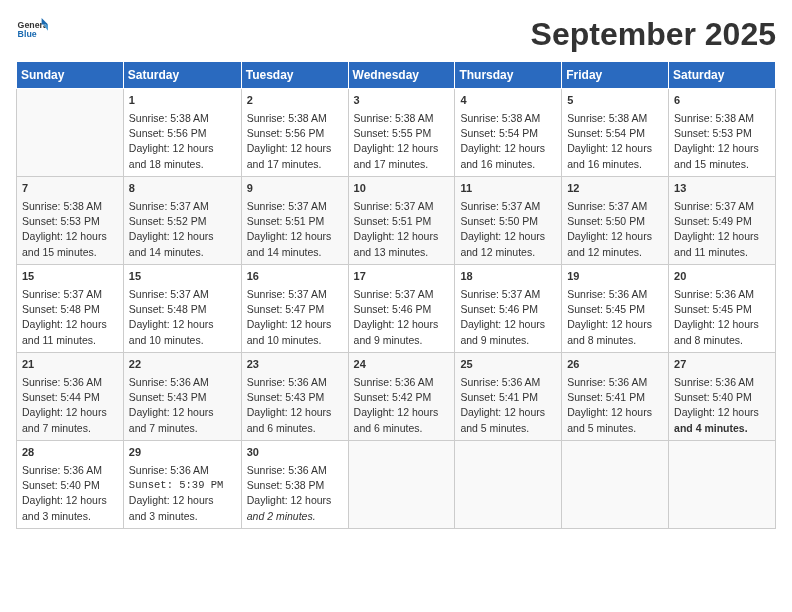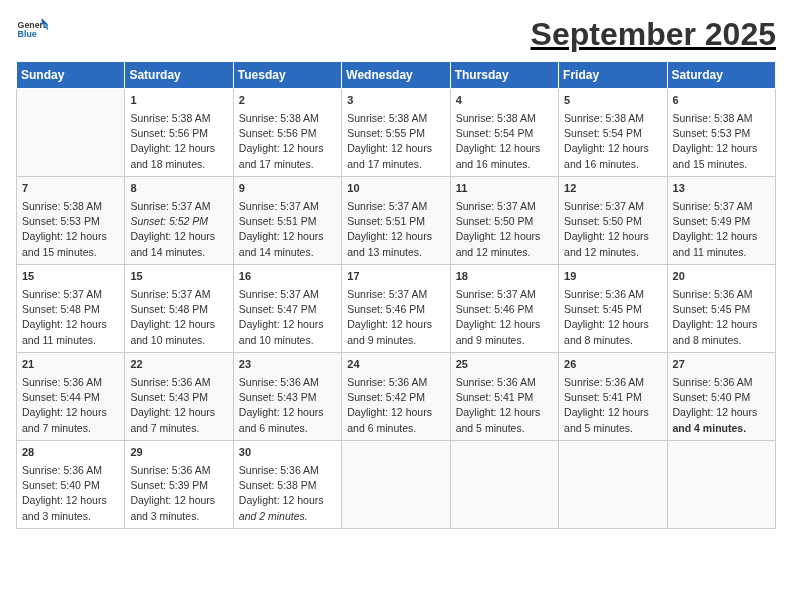--- a/index.html
+++ b/index.html
@@ -20,21 +20,20 @@
       display: flex;
       align-items: center;
       gap: 4px;
     }
     .logo-icon {
       width: 32px;
       height: 28px;
     }
     .title-block {
       text-align: center;
-      text-decoration: underline;
     }
     .month-title {
       font-size: 32px;
       font-weight: bold;
       color: #333;
     }
     .location {
       font-size: 14px;
       color: #555;
     }
@@ -157,21 +156,21 @@
         <td>
           <span class="day-number">7</span>
           <span style="display: block;">Sunrise: 5:38 AM</span>
           <span style="display: block;">Sunset: 5:53 PM</span>
           <span style="display: block;">Daylight: 12 hours</span>
           <span style="display: block;">and 15 minutes.</span>
         </td>
         <td>
           <span class="day-number">8</span>
           <span style="display: block;">Sunrise: 5:37 AM</span>
-          <span style="display: block; font-style: italic;">Sunset: 5:52 PM</span>
+          <span style="display: block;">Sunset: 5:52 PM</span>
           <span style="display: block;">Daylight: 12 hours</span>
           <span style="display: block;">and 14 minutes.</span>
         </td>
         <td>
           <span class="day-number">9</span>
           <span style="display: block;">Sunrise: 5:37 AM</span>
           <span style="display: block;">Sunset: 5:51 PM</span>
           <span style="display: block;">Daylight: 12 hours</span>
           <span style="display: block;">and 14 minutes.</span>
         </td>
@@ -310,21 +309,21 @@
         <td>
           <span class="day-number">28</span>
           <span style="display: block;">Sunrise: 5:36 AM</span>
           <span style="display: block;">Sunset: 5:40 PM</span>
           <span style="display: block;">Daylight: 12 hours</span>
           <span style="display: block;">and 3 minutes.</span>
         </td>
         <td>
           <span class="day-number">29</span>
           <span style="display: block;">Sunrise: 5:36 AM</span>
-          <span style="display: block;">Sunset: 5:39 PM</span>
+          <span style="display: block; font-family: Liberation Mono, monospace;">Sunset: 5:39 PM</span>
           <span style="display: block;">Daylight: 12 hours</span>
           <span style="display: block;">and 3 minutes.</span>
         </td>
         <td>
           <span class="day-number">30</span>
           <span style="display: block;">Sunrise: 5:36 AM</span>
           <span style="display: block;">Sunset: 5:38 PM</span>
           <span style="display: block;">Daylight: 12 hours</span>
           <span style="display: block; font-style: italic;">and 2 minutes.</span>
         </td>

